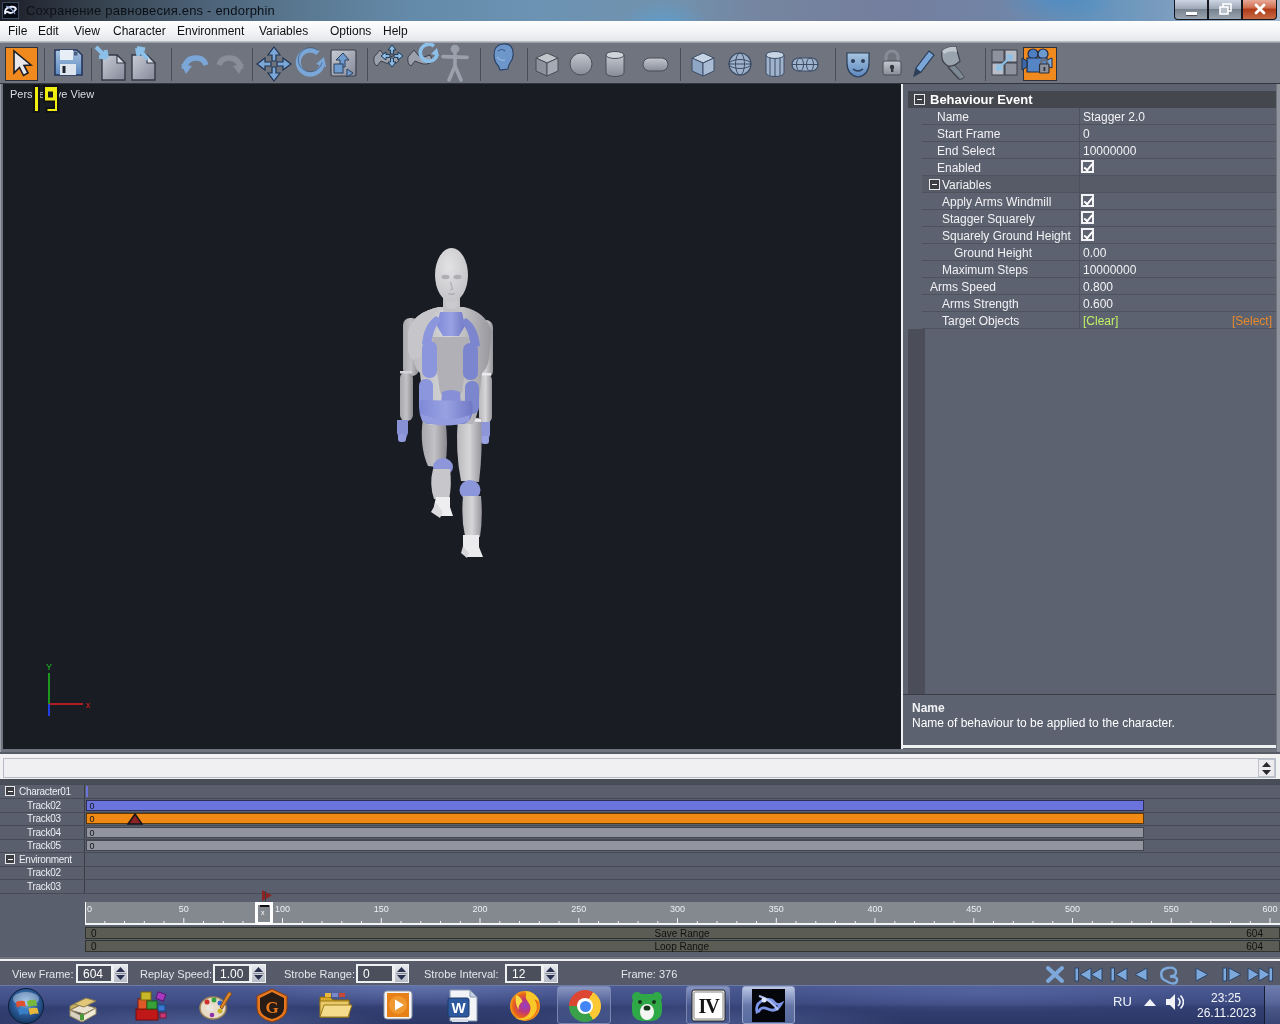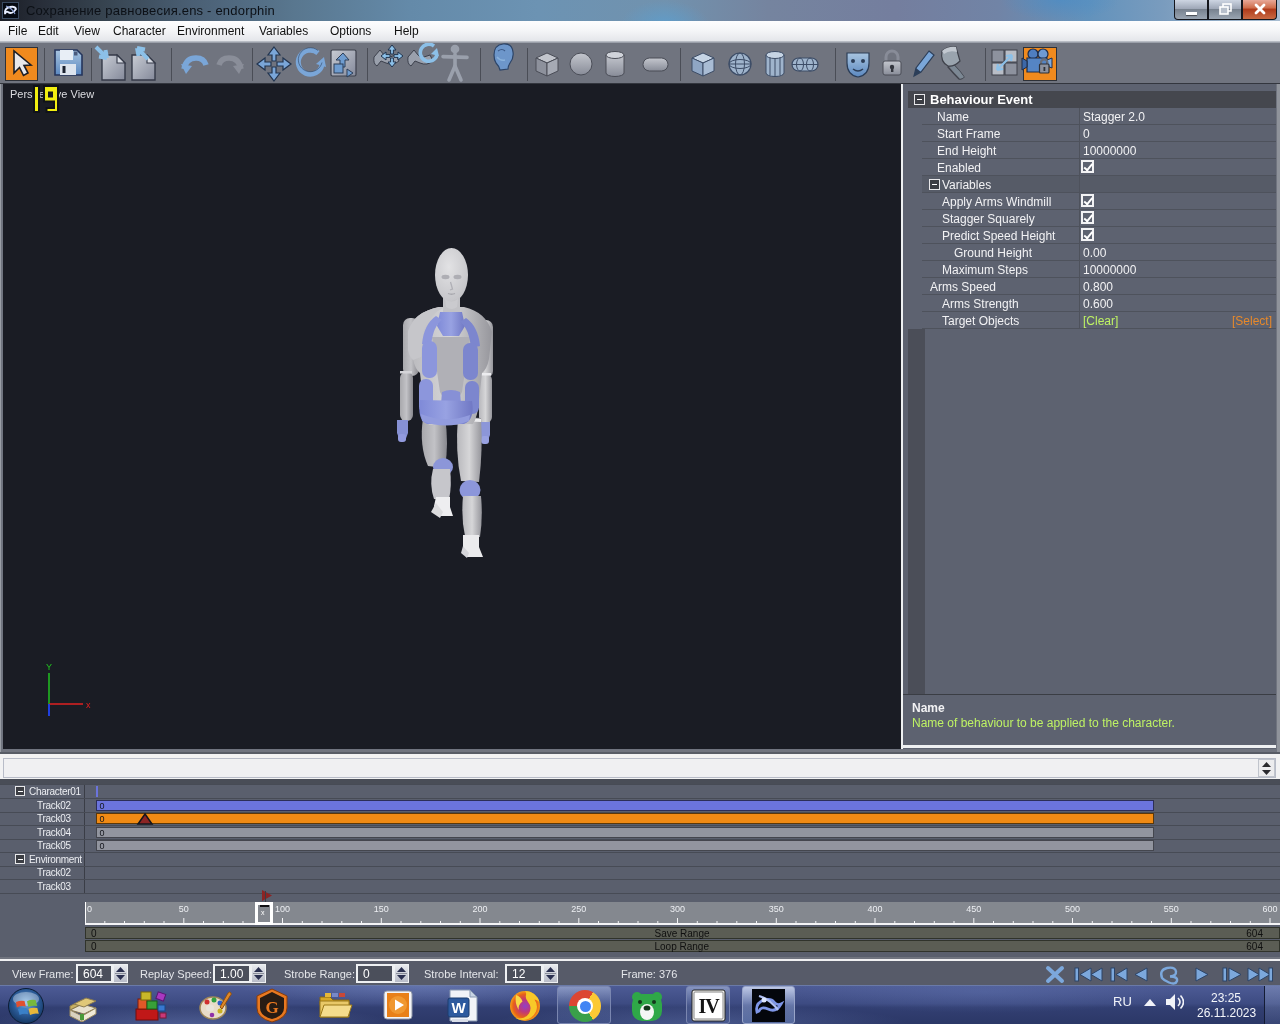--- a/index.html
+++ b/index.html
@@ -34,21 +34,21 @@
 .prow::after{content:"";position:absolute;left:157px;top:0;width:1px;height:100%;background:#4e525c;}
 #phead{left:908px;top:91px;width:368px;height:17px;background:#45474e;}
 #phead b{position:absolute;left:22px;top:1px;font-size:13px;color:#fff;font-weight:bold;}
 .minusbox{position:absolute;width:11px;height:11px;border:1px solid #e8e8ea;background:#3c3e44;}
 .minusbox::after{content:"";position:absolute;left:2px;top:4px;width:5px;height:1px;background:#fff;}
 .chk{position:absolute;left:159px;top:1px;width:13px;height:13px;border:2px solid #f2f2f4;}
 .chk::after{content:"";position:absolute;left:2.5px;top:0px;width:3px;height:6.5px;border:solid #fff;border-width:0 2.5px 2.5px 0;transform:rotate(40deg);}
 
 #scrollstrip{left:0;top:752px;width:1280px;height:27px;background:#f2f2f3;border-top:2px solid #585c66;}
 #timeline{left:0;top:779px;width:1280px;height:178px;background:#5a5f6d;border-top:5px solid #494d57;}
-.trow{position:absolute;left:10px;width:1144px;height:13px;}
+.trow{position:absolute;left:0;width:1144px;height:13px;}
 .tlbl{position:absolute;font-size:10px;color:#eceef2;top:1px;letter-spacing:-0.3px;}
 .tbar{position:absolute;left:86px;right:0;top:1px;height:11px;font-size:9px;color:#14161c;}
 #controlbar{left:0;top:959px;width:1280px;height:26px;background:#575b69;border-top:2px solid #f0f0f2;}
 .clbl{position:absolute;top:7px;font-size:11px;color:#e4e6ea;}
 .spinbox{position:absolute;top:3px;height:19px;background:#4b4f5b;border:2px solid #eef0f2;color:#fff;font-size:12px;padding:1px 0 0 5px;}
 .spinner{position:absolute;top:3px;width:15px;height:19px;border:1px solid #eef0f2;background:linear-gradient(#e8eaee,#b8bcc8);}
 
 #taskbar{left:0;top:985px;width:1280px;height:39px;background:linear-gradient(90deg,#2e3c6c 0%,#3c4c80 15%,#44548a 35%,#3e4e84 55%,#35447a 75%,#283464 100%);border-top:1px solid #6a7aa8;}
 </style></head>
 <body>
@@ -80,21 +80,21 @@
     </div>
 </div>
 <div class="abs" id="menubar">
   <span class="mitem" style="left:8px">File</span>
   <span class="mitem" style="left:38px">Edit</span>
   <span class="mitem" style="left:74px">View</span>
   <span class="mitem" style="left:113px">Character</span>
   <span class="mitem" style="left:177px">Environment</span>
   <span class="mitem" style="left:259px">Variables</span>
   <span class="mitem" style="left:330px">Options</span>
-  <span class="mitem" style="left:394px">Help</span>
+  <span class="mitem" style="left:383px">Help</span>
 </div>
 <div class="abs" id="toolbar">
 <div class="abs" id="selbtn"></div>
 <div class="abs" id="cambtn"></div>
 <svg width="1280" height="42" style="position:absolute;left:0;top:0">
 <defs>
 <linearGradient id="gpage" x1="0" y1="0" x2="1" y2="1">
 <stop offset="0" stop-color="#c8ccd4"></stop>
           <stop offset="1" stop-color="#84899a"></stop>
         </linearGradient>
@@ -362,41 +362,41 @@
 <div class="abs" id="proprows">
   <div class="prow" style="top:108px">
       <span class="lbl" style="left:15px">Name</span>
       <span class="val">Stagger 2.0</span>
     </div>
   <div class="prow" style="top:125px">
       <span class="lbl" style="left:15px">Start Frame</span>
       <span class="val">0</span>
     </div>
   <div class="prow" style="top:142px">
-      <span class="lbl" style="left:15px">End Height</span>
+      <span class="lbl" style="left:15px">End Select</span>
       <span class="val">10000000</span>
     </div>
   <div class="prow" style="top:159px">
       <span class="lbl" style="left:15px">Enabled</span>
       <span class="chk"></span>
     </div>
   <div class="prow" style="top:176px;background:#565b67">
       <span class="minusbox" style="left:7px;top:3px"></span>
       <span class="lbl" style="left:20px">Variables</span>
     </div>
   <div class="prow" style="top:193px">
       <span class="lbl" style="left:20px">Apply Arms Windmill</span>
       <span class="chk"></span>
     </div>
   <div class="prow" style="top:210px">
       <span class="lbl" style="left:20px">Stagger Squarely</span>
       <span class="chk"></span>
     </div>
   <div class="prow" style="top:227px">
-      <span class="lbl" style="left:20px">Predict Speed Height</span>
+      <span class="lbl" style="left:20px">Squarely Ground Height</span>
       <span class="chk"></span>
     </div>
   <div class="prow" style="top:244px">
       <span class="lbl" style="left:32px">Ground Height</span>
       <span class="val">0.00</span>
     </div>
   <div class="prow" style="top:261px">
       <span class="lbl" style="left:20px">Maximum Steps</span>
       <span class="val">10000000</span>
     </div>
@@ -409,21 +409,21 @@
       <span class="val">0.600</span>
     </div>
   <div class="prow" style="top:312px">
       <span class="lbl" style="left:20px">Target Objects</span>
       <span class="val" style="color:#bef264">[Clear]</span>
       <span class="val" style="left:auto;right:4px;color:#e8892a">[Select]</span>
     </div>
   <div class="abs" style="left:908px;top:329px;width:17px;height:365px;background:#4b4e58"></div>
   <div class="abs" style="left:903px;top:694px;width:373px;height:1px;background:#3a3d44"></div>
   <div class="abs" style="left:912px;top:701px;font-size:12px;font-weight:bold;color:#f2f2f4">Name</div>
-  <div class="abs" style="left:912px;top:716px;font-size:12px;color:#bef264;white-space:nowrap">Name of behaviour to be applied to the character.</div>
+  <div class="abs" style="left:912px;top:716px;font-size:12px;color:#ffffff;white-space:nowrap">Name of behaviour to be applied to the character.</div>
 </div>
 <div class="abs" style="left:903px;top:745px;width:373px;height:3px;background:#eef0f2"></div>
 <div class="abs" style="left:1277px;top:84px;width:3px;height:868px;background:#8f939b"></div>
 <div class="abs" style="left:0px;top:84px;width:1px;height:868px;background:#9a9ea6"></div>
 <div class="abs" id="scrollstrip">
   <div class="abs" style="left:3px;top:4px;width:1273px;height:20px;border:1px solid #b8bcc8;background:#f0f0f2"></div>
   <div class="abs" style="left:1258px;top:5px;width:17px;height:18px;border:1px solid #c0c4cc;background:#ececee">
     <svg width="15" height="16">
         <path d="M7.5 2 L12 7 L3 7 Z" fill="#2a2a2e"></path>
         <path d="M3 10 L12 10 L7.5 15 Z" fill="#2a2a2e"></path>

